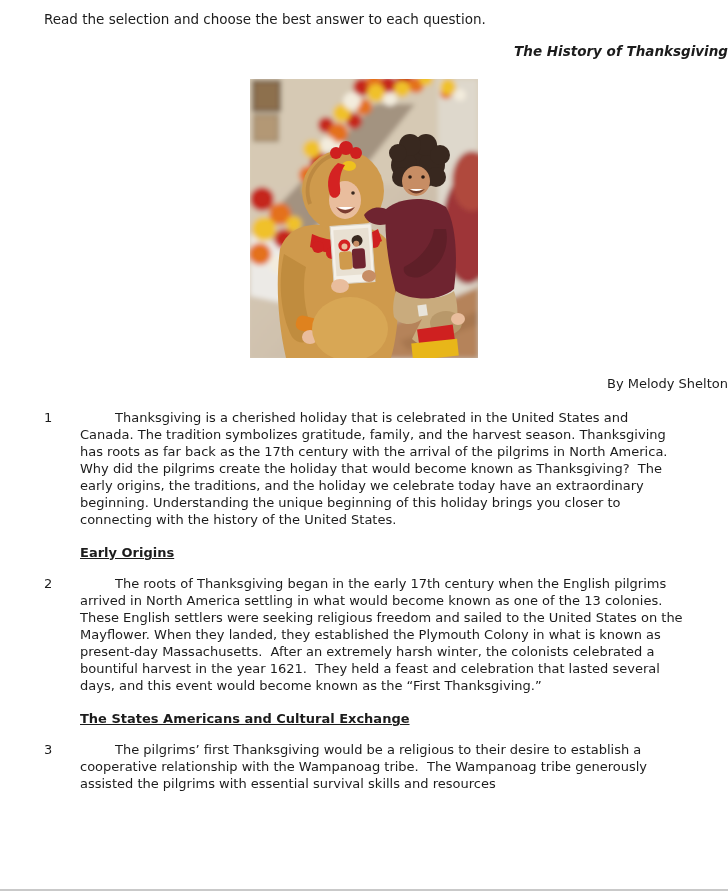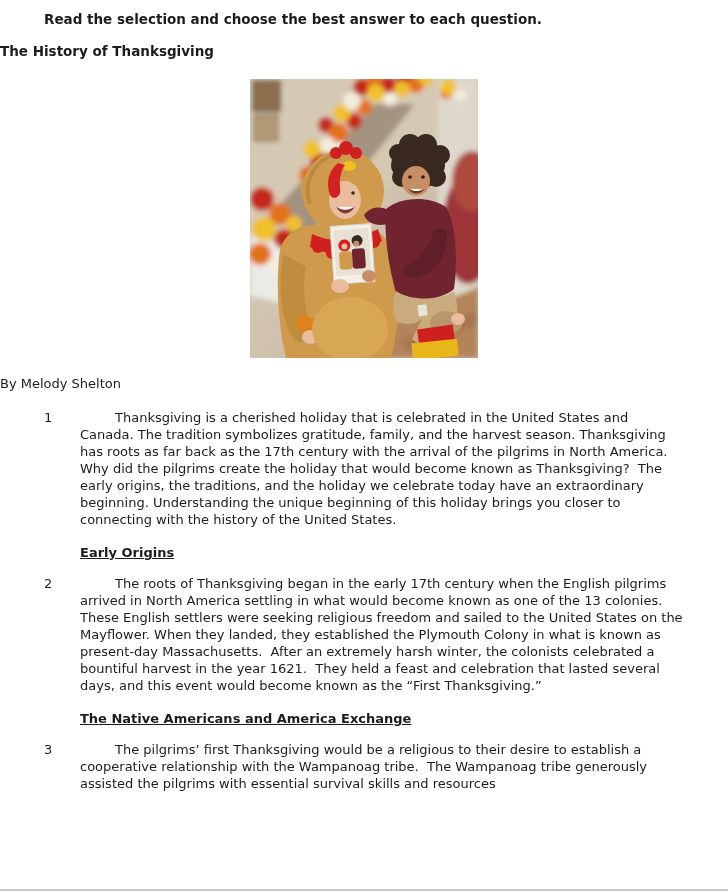--- a/index.html
+++ b/index.html
@@ -6,34 +6,34 @@
   body {
     width: 728px; height: 895px;
     background: #ffffff;
     font-family: "DejaVu Sans", "Liberation Sans", sans-serif;
     color: #1c1c1c;
     position: relative;
     overflow: hidden;
   }
   .instruction {
     position: absolute; left: 44px; top: 11px;
-    font-size: 13.5px; font-weight: bold;
+    font-size: 13.5px; font-weight: normal;
   }
   .passage-title {
     position: absolute; left: 0; right: 0; top: 43px;
-    text-align: left; font-size: 13.5px; font-weight: bold;
+    text-align: right; font-size: 13.5px; font-weight: bold; font-style: italic;
   }
   .photo-wrap {
     position: absolute; left: 250px; top: 79px;
     width: 228px; height: 279px;
   }
   .photo-wrap svg { display: block; width: 228px; height: 279px; }
   .byline {
     position: absolute; left: 0; right: 0; top: 376px;
-    text-align: left; font-size: 13px;
+    text-align: right; font-size: 13px;
   }
   .content {
     position: absolute; left: 44px; top: 409px; width: 640px;
     font-size: 13px; line-height: 17px;
   }
   .para { display: flex; margin: 0 0 16px 0; }
   .para-num { width: 36px; flex: none; }
   .para-text { flex: 1; text-indent: 35px; white-space: pre-wrap; }
   .section-heading {
     font-weight: bold; font-size: 13px;
@@ -205,20 +205,20 @@
 <div class="content">
   <div class="para">
     <div class="para-num">1</div>
     <div class="para-text">Thanksgiving is a cherished holiday that is celebrated in the United States and Canada. The tradition symbolizes gratitude, family, and the harvest season. Thanksgiving has roots as far back as the 17th century with the arrival of the pilgrims in North America.  Why did the pilgrims create the holiday that would become known as Thanksgiving?  The early origins, the traditions, and the holiday we celebrate today have an extraordinary beginning. Understanding the unique beginning of this holiday brings you closer to connecting with the history of the United States.</div>
   </div>
   <div class="section-heading">Early Origins</div>
   <div class="para">
     <div class="para-num">2</div>
     <div class="para-text">The roots of Thanksgiving began in the early 17th century when the English pilgrims arrived in North America settling in what would become known as one of the 13 colonies.  These English settlers were seeking religious freedom and sailed to the United States on the Mayflower. When they landed, they established the Plymouth Colony in what is known as present-day Massachusetts.  After an extremely harsh winter, the colonists celebrated a bountiful harvest in the year 1621.  They held a feast and celebration that lasted several days, and this event would become known as the “First Thanksgiving.”</div>
   </div>
-  <div class="section-heading">The Native Americans and America Exchange</div>
+  <div class="section-heading">The States Americans and Cultural Exchange</div>
   <div class="para">
     <div class="para-num">3</div>
     <div class="para-text">The pilgrims’ first Thanksgiving would be a religious to their desire to establish a cooperative relationship with the Wampanoag tribe.  The Wampanoag tribe generously assisted the pilgrims with essential survival skills and resources</div>
   </div>
 </div>
 
 <div class="footer-divider" style="background: rgb(201, 201, 201);"></div>
 
 </body></html>

